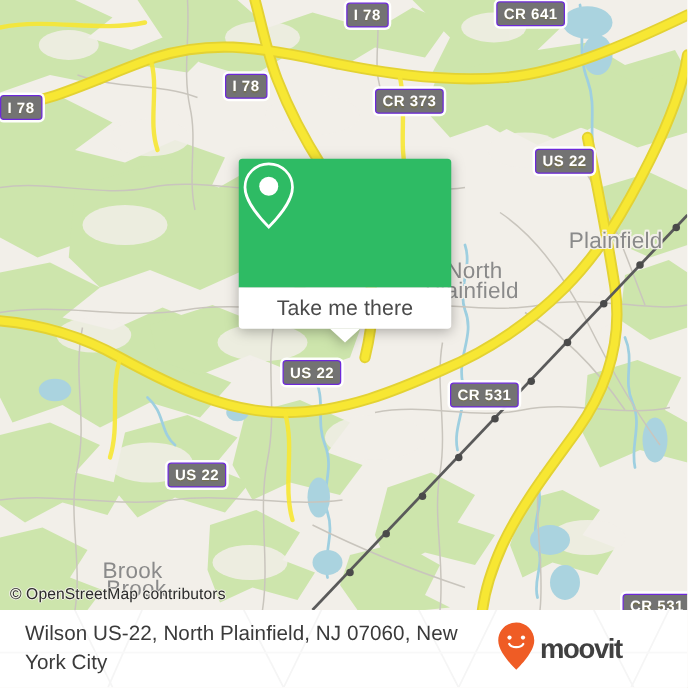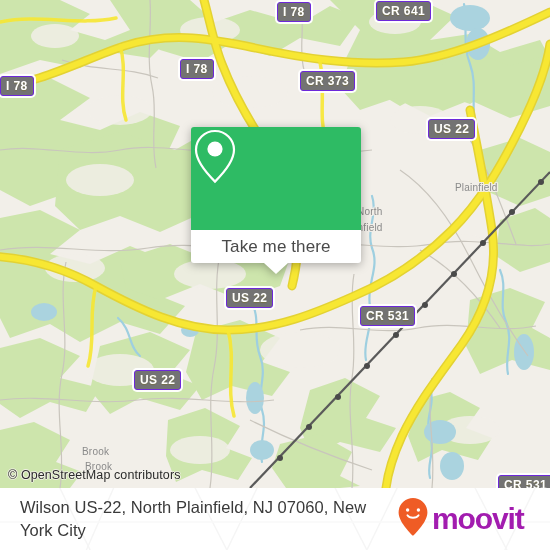--- a/index.html
+++ b/index.html
@@ -34,21 +34,21 @@
     position: absolute;
     left: 0;
     top: 0;
     display: block;
   }
 
   
   .place-label {
     position: absolute;
     color: #8a8a8a;
-    font-size: 10px;
+    font-size: 18px;
     font-weight: 400;
     letter-spacing: .2px;
     white-space: nowrap;
     text-shadow:
        1.4px 0 0 #f2efe9, -1.4px 0 0 #f2efe9,
        0 1.4px 0 #f2efe9, 0 -1.4px 0 #f2efe9,
        1px 1px 0 #f2efe9, -1px 1px 0 #f2efe9,
        1px -1px 0 #f2efe9, -1px -1px 0 #f2efe9;
     pointer-events: none;
   }
@@ -154,22 +154,22 @@
     letter-spacing: .05px;
   }
   #brand {
     position: relative;
     display: flex;
     align-items: center;
     margin-left: 2px;
   }
   #brand-pin { flex: 0 0 auto; }
   #brand-name {
-    color: #a21caf;
-    font-size: 30px;
+    color: #404040;
+    font-size: 22px;
     font-weight: bold;
     letter-spacing: -1.1px;
     line-height: 34px;
     margin-left: 3px;
   }
 </style>
 </head>
 <body>
 
 <div id="app">
@@ -308,21 +308,21 @@
       </g>
     </svg>
 
     <div class="place-label" style="left:455px; top:182px;">Plainfield</div>
     <div class="place-label" style="left:357px; top:206px;text-align:center;">North</div>
     <div class="place-label" style="left:340px; top:222px;">Plainfield</div>
     <div class="place-label" style="left:82px; top:446px;">Brook</div>
     <div class="place-label" style="left:85px; top:461px;">Brook</div>
 
     <div class="shield" style="left:277px; top:2px;">I 78</div>
-    <div class="shield" style="left:376px; top:1px;">CR 641</div>
+    <div class="shield" style="left:397px; top:1px;">CR 641</div>
     <div class="shield" style="left:0px;   top:76px;">I 78</div>
     <div class="shield" style="left:180px; top:59px;">I 78</div>
     <div class="shield" style="left:300px; top:71px;">CR 373</div>
     <div class="shield" style="left:428px; top:119px;">US 22</div>
     <div class="shield" style="left:226px; top:288px;">US 22</div>
     <div class="shield" style="left:360px; top:306px;">CR 531</div>
     <div class="shield" style="left:134px; top:370px;">US 22</div>
     <div class="shield" style="left:498px; top:475px;">CR 531</div>
 
     <div id="attribution">© OpenStreetMap contributors</div>

